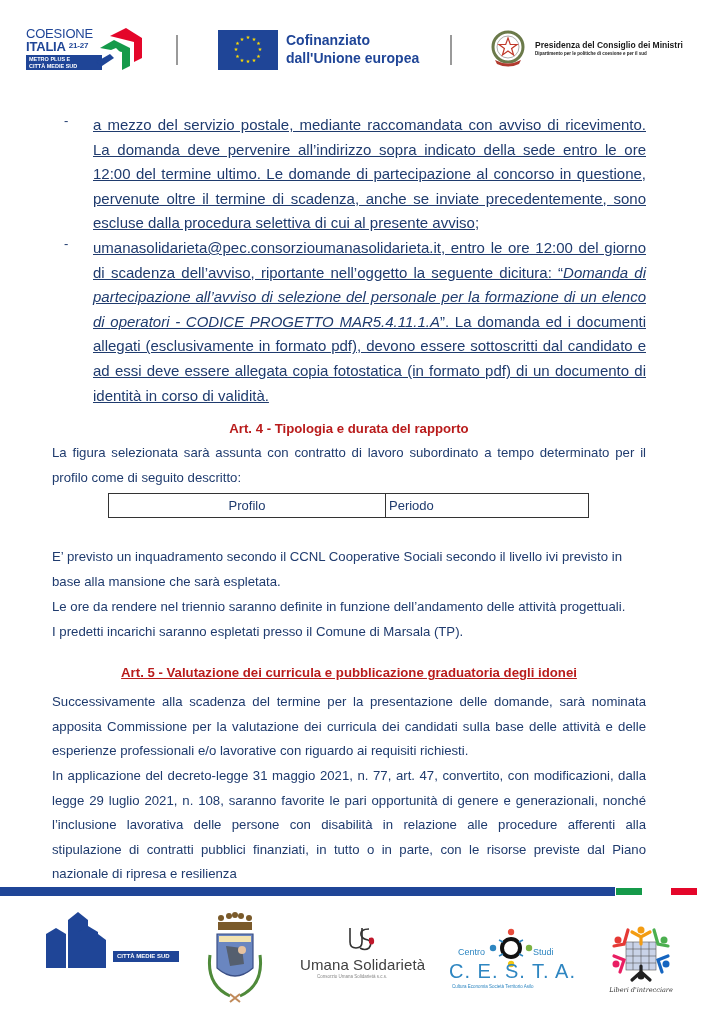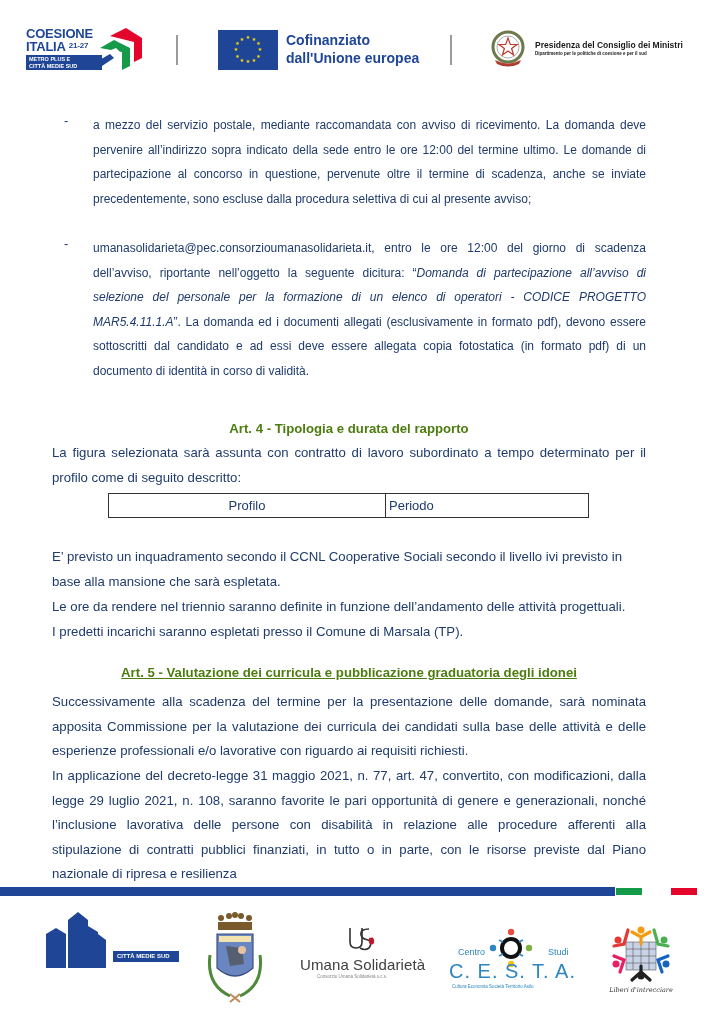--- a/index.html
+++ b/index.html
@@ -2,39 +2,39 @@
 <html><head>
 <meta charset="utf-8">
 <style>
   html, body { margin: 0; padding: 0; background: #ffffff; }
   body { width: 723px; height: 1024px; position: relative; overflow: hidden;
          font-family: "Liberation Sans", sans-serif; color: #1f3b6e; }
   .abs { position: absolute; }
 
   
   .coesione { left: 26px; top: 28px; width: 115px; height: 46px; }
-  .coesione .t1 { position:absolute; left:0; top:0; font-weight:bold; font-size:13px; line-height:12px; color:#1f4597; letter-spacing:-0.2px; }
+  .coesione .t1 { position:absolute; left:0; top:0; font-weight:normal; font-size:13px; line-height:12px; color:#1f4597; letter-spacing:-0.2px; }
   .coesione .t2 { position:absolute; left:0; top:12px; font-weight:bold; font-size:13px; line-height:12px; color:#1f4597; letter-spacing:-0.2px; }
   .coesione .t2 .yr { font-size:8px; vertical-align: 3px; }
   .coesione .band { position:absolute; left:0; top:27px; width:76px; height:15px; background:#1f4597; color:#fff; font-size:5.5px; font-weight:bold; line-height:6.5px; padding:1px 0 0 3px; box-sizing:border-box; }
   .coesione svg { position:absolute; left:70px; top:0px; }
 
   .divider { width: 2px; height: 30px; background: #9a9a9a; }
   .eu-flag { left: 218px; top: 30px; width: 60px; height: 40px; background: #1f4597; }
   .eu-text { left: 286px; top: 31px; font-weight: bold; font-size: 14px; line-height: 18px; color: #1f4597; }
   .pres-emblem { left: 489px; top: 29px; width: 38px; height: 40px; }
   .pres-title { left: 535px; top: 40px; font-weight: bold; font-size: 8.5px; color: #1a1a1a; white-space: nowrap; }
   .pres-sub { left: 535px; top: 51px; font-size: 4.5px; color: #1a1a1a; white-space: nowrap; font-weight: bold; }
 
   
   .para { left: 52px; width: 594px; font-size: 13.2px; line-height: 24.6px; color: #1f3b6e; text-align: justify; }
   .bullet-dash { left: 64px; font-size: 13px; color: #1f3b6e; }
-  .bullet-text { left: 93px; width: 553px; font-size: 12px; line-height: 24.6px; text-align: justify; color: #1f3b6e; }
+  .bullet-text { left: 93px; width: 553px; font-size: 15px; line-height: 24.6px; text-align: justify; color: #1f3b6e; text-decoration: underline; }
   .bullet-text i { font-style: italic; }
-  .heading { left: 52px; width: 594px; text-align: center; font-weight: bold; font-size: 13.2px; color: #4d7c0f; }
+  .heading { left: 52px; width: 594px; text-align: center; font-weight: bold; font-size: 13.2px; color: #b91c1c; }
   .justify-last { text-align-last: justify; }
 
   
   .tbl { left: 108px; top: 493px; border-collapse: collapse; font-size: 13px; color: #1f3b6e; }
   .tbl td { border: 1.5px solid #333333; height: 23px; padding: 0 3px; vertical-align: middle; }
   .tbl td.c1 { width: 270px; text-align: center; }
   .tbl td.c2 { width: 196px; }
 
   
   .bar-blue { left: 0; top: 887px; width: 615px; height: 9px; background: #1f4597; }
@@ -44,21 +44,21 @@
   .cm-logo { left: 46px; top: 910px; width: 140px; height: 60px; }
   .cm-band { left: 113px; top: 951px; width: 66px; height: 11px; background: #1f4597; color: #fff; font-size: 6px; font-weight: bold; line-height: 11px; padding-left: 4px; box-sizing: border-box; }
   .marsala { left: 200px; top: 910px; width: 70px; height: 105px; }
 
   .us-mark { left: 347px; top: 926px; width: 30px; height: 26px; }
   .us-title { left: 300px; top: 956px; font-size: 15px; color: #404040; white-space: nowrap; letter-spacing: 0.1px; }
   .us-sub { left: 317px; top: 974px; font-size: 4.5px; color: #888; white-space: nowrap; }
 
   .cesta-mark { left: 487px; top: 928px; width: 48px; height: 40px; }
   .cesta-centro { left: 458px; top: 947px; font-size: 9px; color: #2e86c1; }
-  .cesta-studi { left: 533px; top: 947px; font-size: 9px; color: #2e86c1; margin-left: 15px; }
+  .cesta-studi { left: 533px; top: 947px; font-size: 9px; color: #2e86c1; }
   .cesta-name { left: 449px; top: 960px; font-size: 20px; color: #2e86c1; letter-spacing: 1px; white-space: nowrap; }
   .cesta-sub { left: 452px; top: 984px; font-size: 4.5px; color: #2e86c1; white-space: nowrap; }
 
   .liberi { left: 606px; top: 924px; width: 70px; height: 72px; text-align: right; }
 </style>
 </head>
 <body>
 
 <div class="abs coesione">
   <div class="t1">COESIONE</div>

